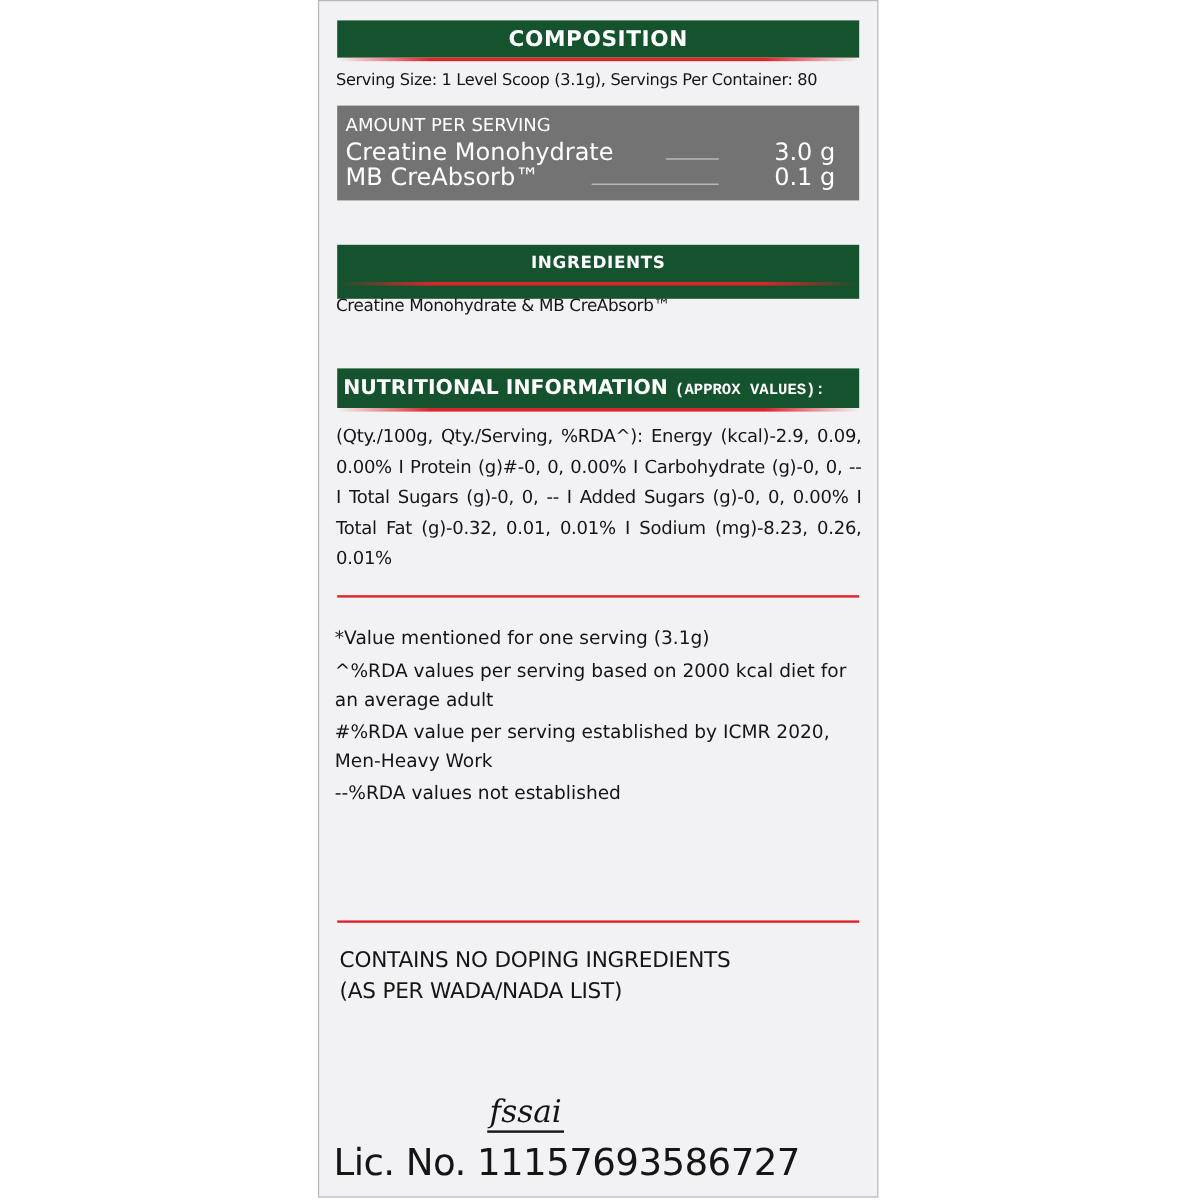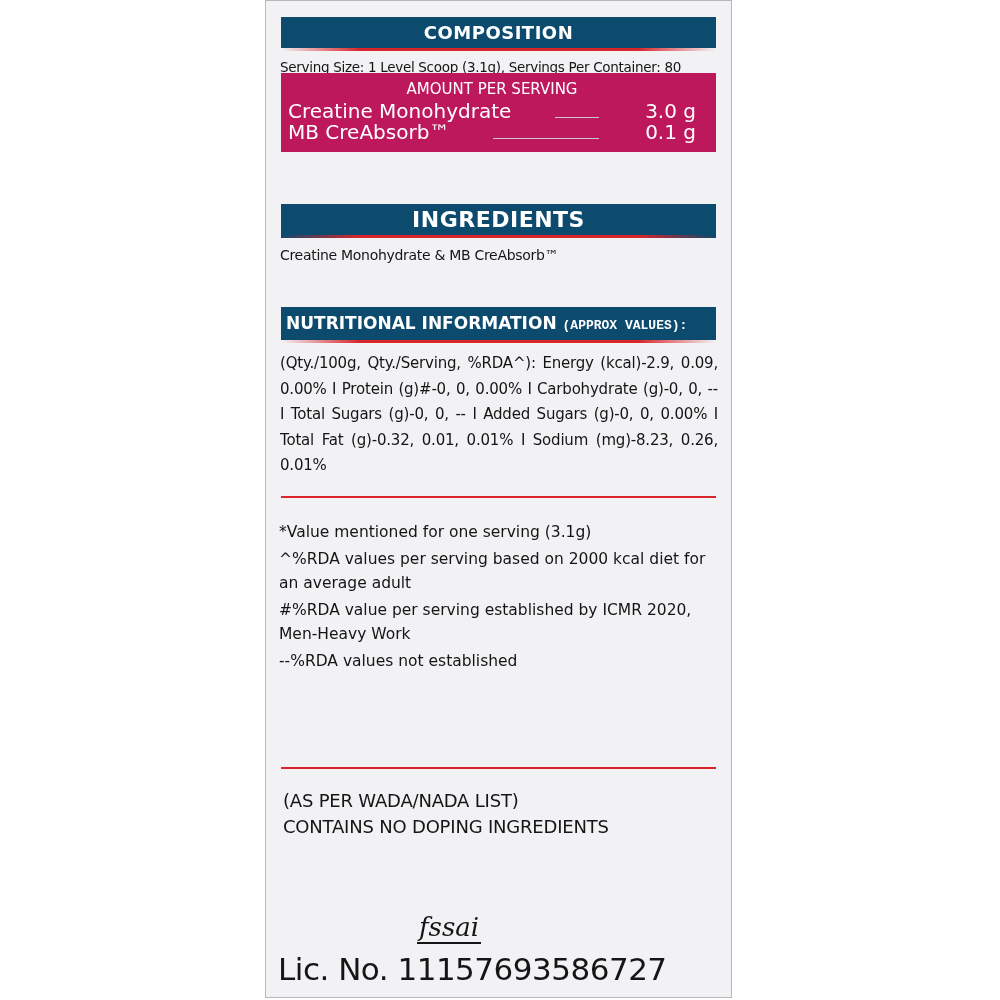--- a/index.html
+++ b/index.html
@@ -19,46 +19,46 @@
       background: #f2f2f5;
       border: 1px solid #b8b8bc;
       box-sizing: border-box;
       font-family: "DejaVu Sans", sans-serif;
       color: #151515;
     }
     .hdr {
       position: absolute;
       left: 15px;
       width: 435px;
-      background: #0c4a6e;
+      background: #14532d;
       color: #ffffff;
       font-weight: bold;
       text-align: center;
       box-sizing: border-box;
     }
     .hdr-underline {
       position: absolute;
       left: 15px;
       width: 435px;
       height: 3px;
       background: linear-gradient(to right, rgba(232,40,40,0) 0%, #d8262b 18%, #d8262b 82%, rgba(232,40,40,0) 100%);
     }
     .hdr-comp { top: 16px; height: 31px; font-size: 18px; line-height: 31px; letter-spacing: 0.5px; }
-    .hdr-ing { top: 203px; height: 34px; font-size: 22px; line-height: 31px; letter-spacing: 0.5px; }
+    .hdr-ing { top: 203px; height: 45px; font-size: 14px; line-height: 31px; letter-spacing: 0.5px; }
     .hdr-nut { top: 306px; height: 33px; font-size: 17px; line-height: 33px; text-align: left; padding-left: 5px; white-space: nowrap; }
     .hdr-nut .sub { font-size: 13px; font-family: Liberation Mono, monospace; }
     .serving {
       position: absolute; left: 14px; top: 58px;
       font-size: 13.5px; letter-spacing: -0.3px; white-space: nowrap; text-align: right;
     }
     .amount-box {
-      position: absolute; left: 15px; top: 72px;
+      position: absolute; left: 15px; top: 87px;
       width: 435px; height: 79px;
-      background: #be185d; color: #ffffff;
-      box-sizing: border-box; padding: 4px 20px 0 7px; text-align: center;
+      background: #737373; color: #ffffff;
+      box-sizing: border-box; padding: 4px 20px 0 7px;
     }
     .amount-title { font-size: 15px; line-height: 24px; }
     .amount-row {
       display: flex; align-items: flex-end;
       font-size: 20px; line-height: 21px; gap: 36px;
     }
     .amount-row .name { white-space: nowrap; }
     .amount-row .dots {
       flex: 1; border-bottom: 1px solid #c9c9cc; margin: 0 10px 4px 8px;
     }
@@ -78,21 +78,21 @@
     .notes {
       position: absolute; left: 13px; top: 519px;
       width: 440px; font-size: 15.5px; line-height: 24.5px;
     }
     .notes div { margin-bottom: 2px; }
     .doping {
       position: absolute; left: 17px; top: 787px;
       font-size: 18px; line-height: 26px; letter-spacing: -0.2px;
     }
     .fssai {
-      position: absolute; left: 151px; top: 911px;
+      position: absolute; left: 140px; top: 911px;
       font-family: "DejaVu Serif", serif; font-style: italic;
       font-size: 26px; line-height: 30px;
       border-bottom: 2px solid #151515; padding: 0 2px 0 2px;
     }
     .lic {
       position: absolute; left: 12px; top: 948px;
       font-size: 31px; line-height: 40px; letter-spacing: -0.5px; white-space: nowrap;
     }
   </style>
 </head>
@@ -137,20 +137,20 @@
   <div class="notes">
     <div>*Value mentioned for one serving (3.1g)</div>
     <div>^%RDA values per serving based on 2000 kcal diet for an average adult</div>
     <div>#%RDA value per serving established by ICMR 2020, Men-Heavy Work</div>
     <div>--%RDA values not established</div>
   </div>
 
   <div class="red-rule" style="top:766px;"></div>
 
   <div class="doping">
+    <div>CONTAINS NO DOPING INGREDIENTS</div>
     <div>(AS PER WADA/NADA LIST)</div>
-    <div>CONTAINS NO DOPING INGREDIENTS</div>
   </div>
 
   <div class="fssai">fssai</div>
   <div class="lic">Lic. No. 11157693586727</div>
 
 </div>
 
 </body></html>

